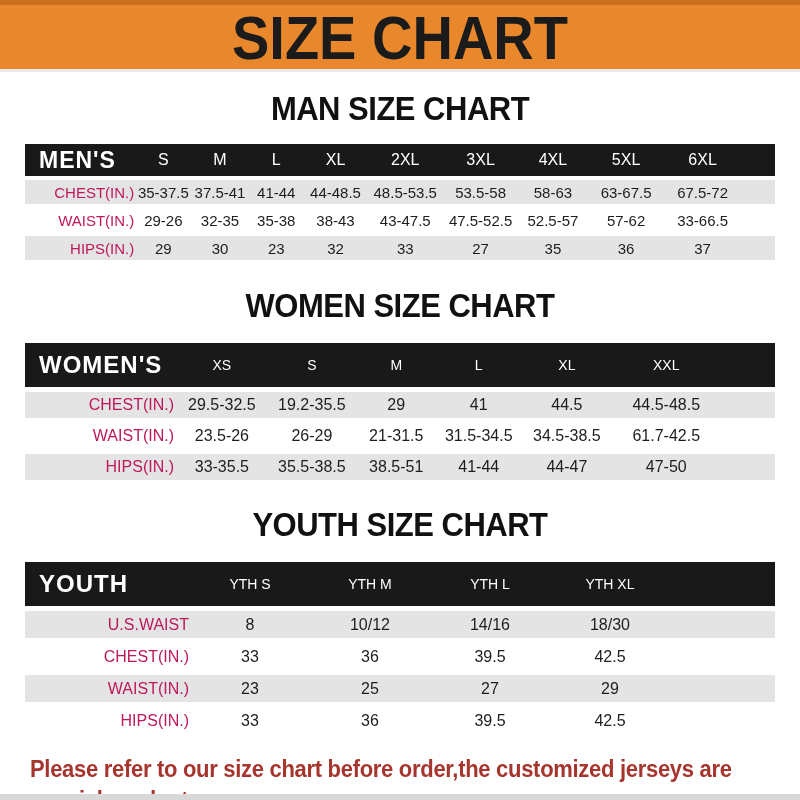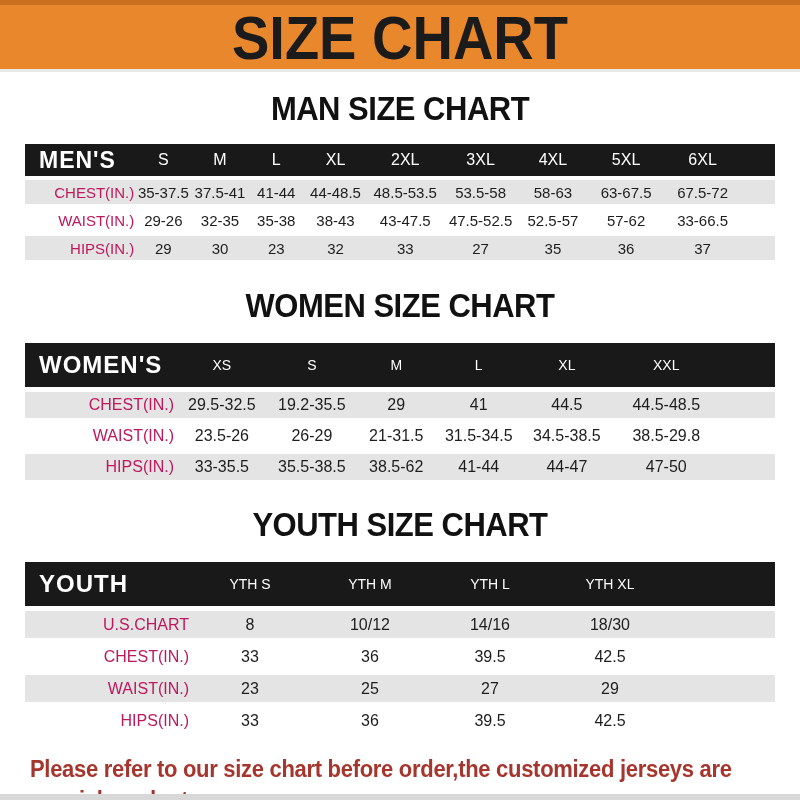--- a/index.html
+++ b/index.html
@@ -171,28 +171,28 @@
             <td class="data-cell">44.5-48.5</td>
             <td></td>
           </tr>
           <tr class="plain">
             <td class="row-label">WAIST(IN.)</td>
             <td class="data-cell">23.5-26</td>
             <td class="data-cell">26-29</td>
             <td class="data-cell">21-31.5</td>
             <td class="data-cell">31.5-34.5</td>
             <td class="data-cell">34.5-38.5</td>
-            <td class="data-cell">38.5-29.8</td>
+            <td class="data-cell">61.7-42.5</td>
             <td></td>
           </tr>
           <tr class="stripe">
             <td class="row-label">HIPS(IN.)</td>
             <td class="data-cell">33-35.5</td>
             <td class="data-cell">35.5-38.5</td>
-            <td class="data-cell">38.5-62</td>
+            <td class="data-cell">38.5-51</td>
             <td class="data-cell">41-44</td>
             <td class="data-cell">44-47</td>
             <td class="data-cell">47-50</td>
             <td></td>
           </tr>
         </tbody>
       </table>
   </section>
 
   <section>
@@ -211,21 +211,21 @@
             <th class="row-head">YOUTH</th>
             <th class="size-head">YTH S</th>
             <th class="size-head">YTH M</th>
             <th class="size-head">YTH L</th>
             <th class="size-head">YTH XL</th>
             <th class="size-head"></th>
           </tr>
         </thead>
         <tbody>
           <tr class="stripe">
-            <td class="row-label">U.S.CHART</td>
+            <td class="row-label">U.S.WAIST</td>
             <td class="data-cell">8</td>
             <td class="data-cell">10/12</td>
             <td class="data-cell">14/16</td>
             <td class="data-cell">18/30</td>
             <td></td>
           </tr>
           <tr class="plain">
             <td class="row-label">CHEST(IN.)</td>
             <td class="data-cell">33</td>
             <td class="data-cell">36</td>

